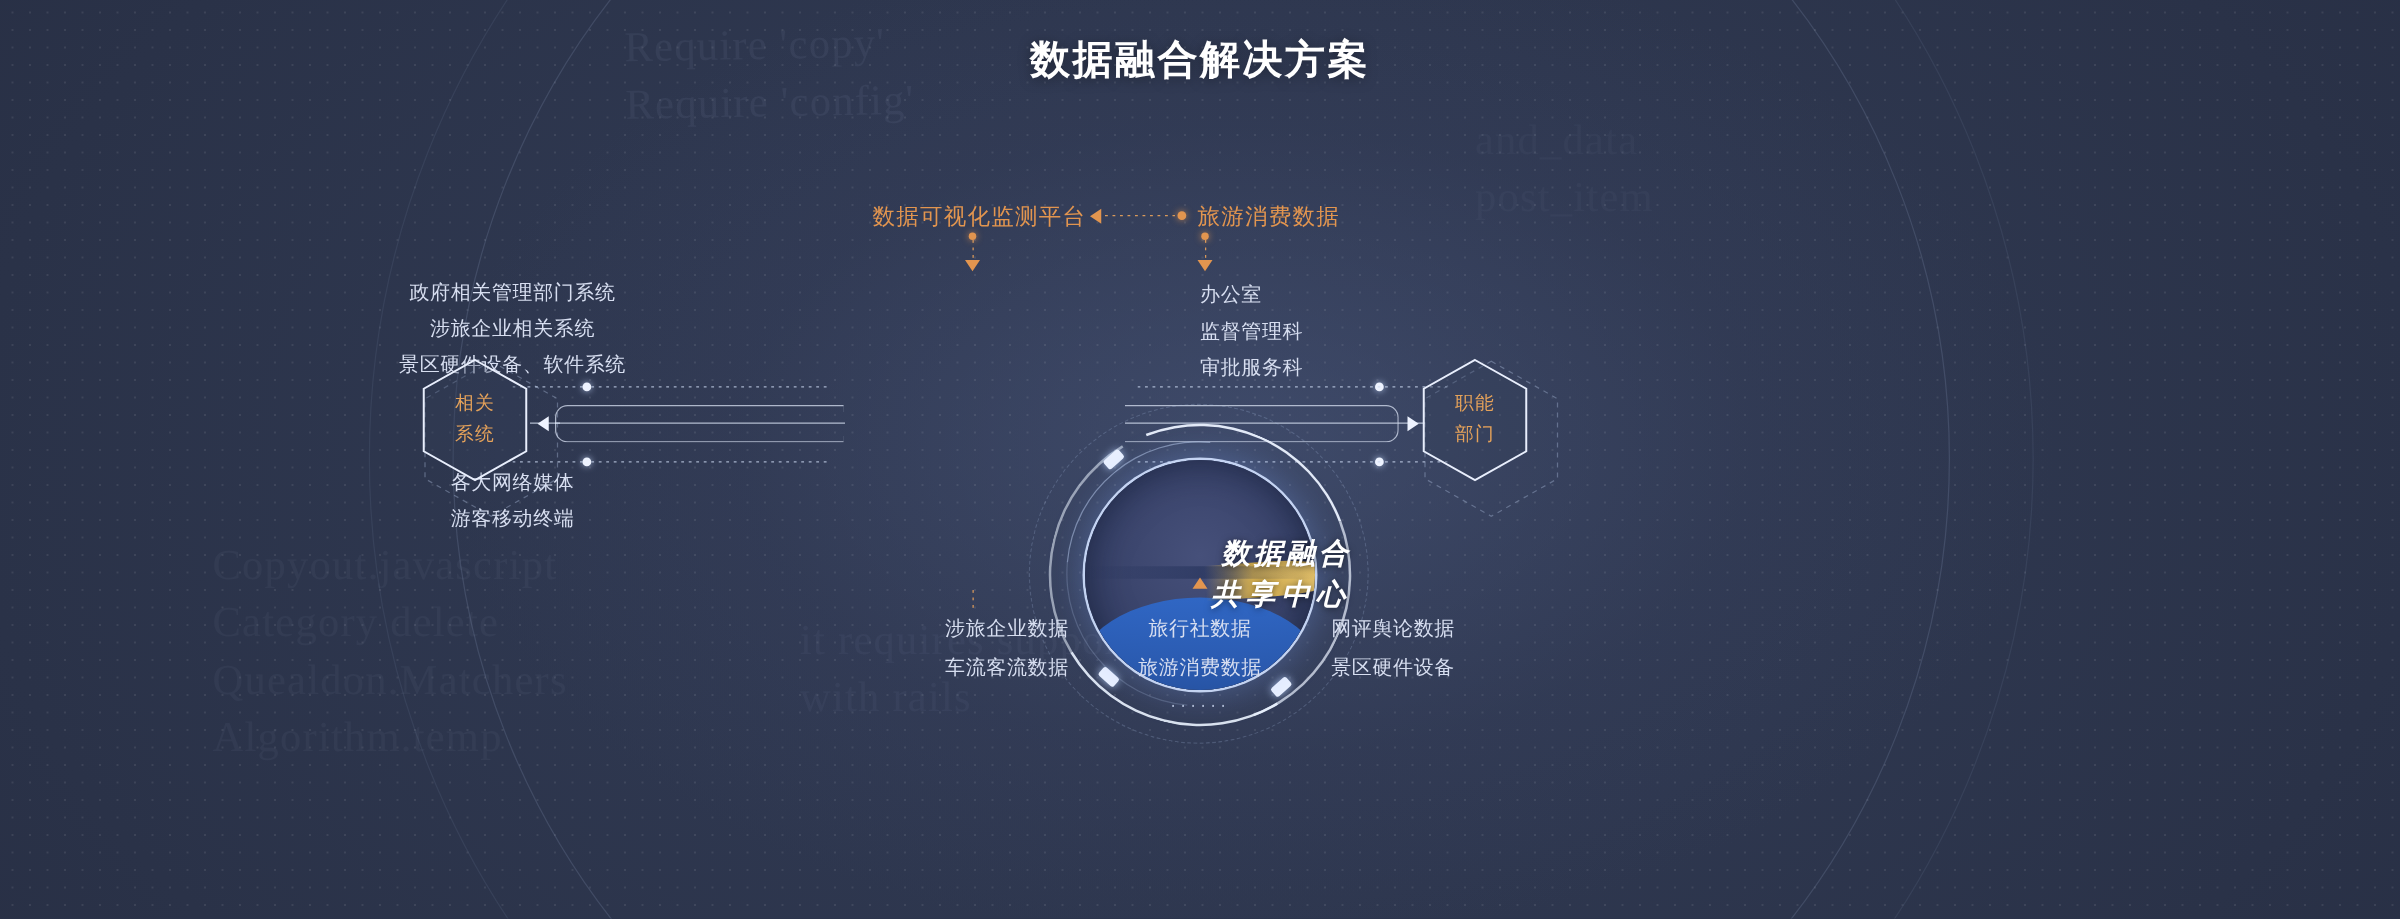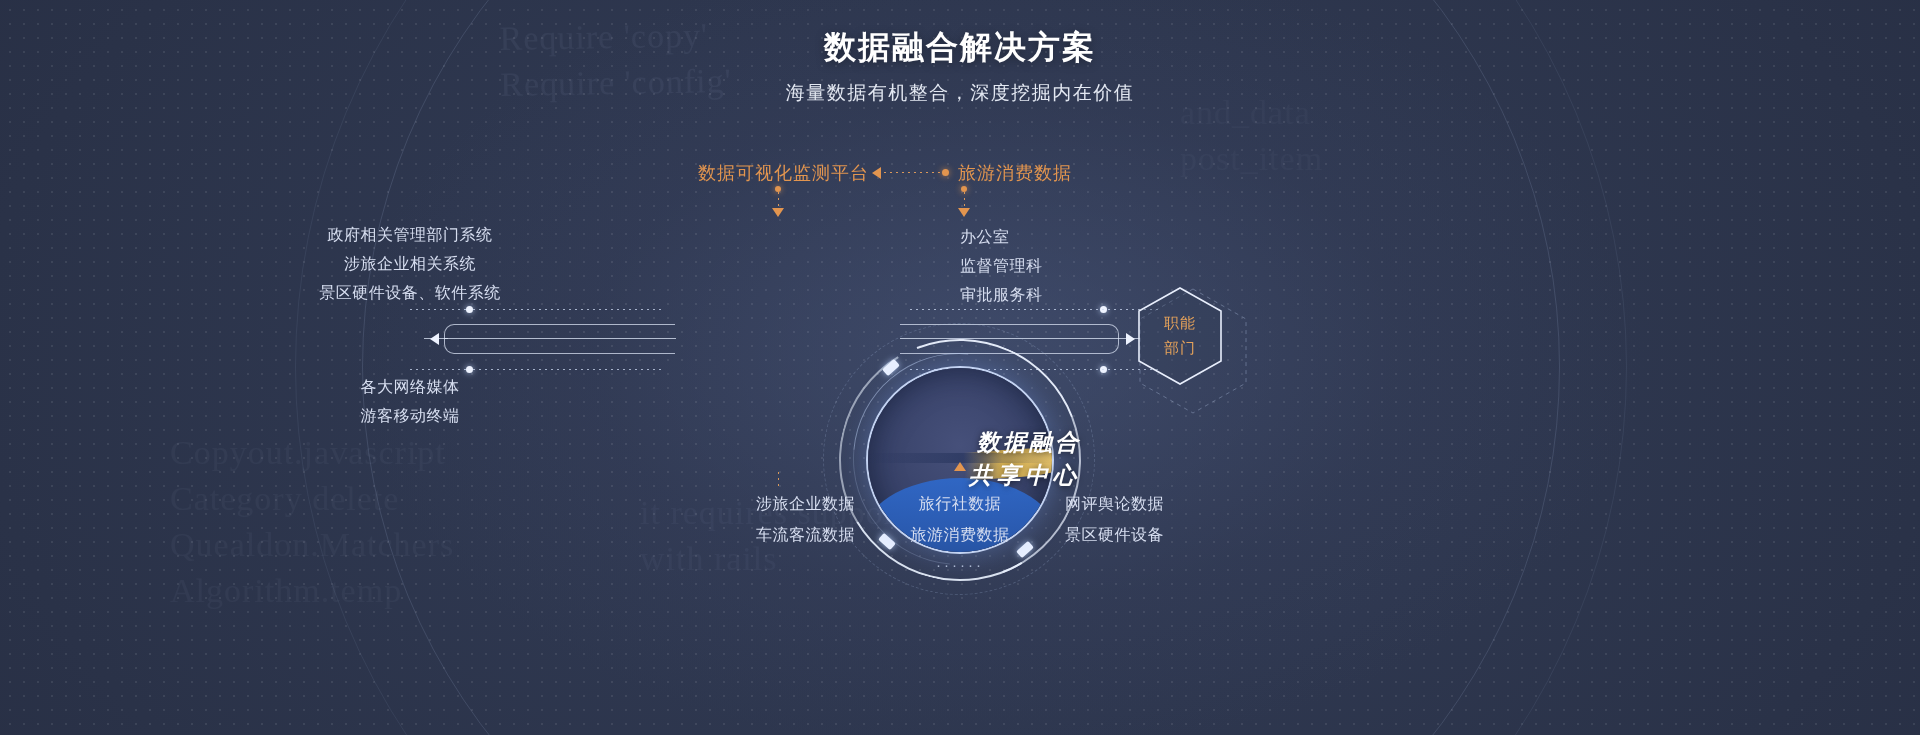--- a/index.html
+++ b/index.html
@@ -226,21 +226,20 @@
 with rails</span>
     <span class="cw4">and_data
 post_item</span>
   </div>
 
   <div class="bigring"></div>
   <div class="bigring r2"></div>
 
   <div class="header">
     <h1 class="title">数据融合解决方案</h1>
-    <p class="subtitle">海量数据有机整合，深度挖掘内在价值</p>
   </div>
 
   <div class="orange-label" style="left:698px;top:161px;">数据可视化监测平台</div>
   <div class="orange-label" style="left:958px;top:161px;">旅游消费数据</div>
 
   <div class="dot-line orange" style="left:884px;top:172px;width:56px;"></div>
   <div class="tri tri-left" style="left:872px;top:167px;"></div>
   <div class="enddot orange" style="left:942px;top:169px;"></div>
 
   <div class="enddot orange" style="left:775px;top:186px;width:6px;height:6px;"></div>
@@ -262,20 +261,32 @@
     <div>游客移动终端</div>
   </div>
 
   <div class="txtlist right" style="left:960px;top:222px;width:330px;">
     <div>办公室</div>
     <div>监督管理科</div>
     <div>审批服务科</div>
   </div>
 
 
+  <div class="hex" id="hex-left">
+    <svg class="hex-outer" width="114" height="130" viewBox="0 0 114 130">
+      <polygon points="57,3 110,33 110,97 57,127 4,97 4,33" fill="none" stroke="rgba(185,203,236,.35)" stroke-width="1" stroke-dasharray="4 4"></polygon>
+    </svg>
+    <svg width="88" height="100" viewBox="0 0 88 100">
+      <polygon points="44,2 85,25 85,75 44,98 3,75 3,25" fill="rgba(52,62,90,.35)" stroke="#e8eefc" stroke-width="1.6"></polygon>
+    </svg>
+    <div class="hex-label">
+      <span style="display:block">相关</span>
+      <span style="display:block">系统</span>
+    </div>
+  </div>
 
   <div class="hex" id="hex-right">
     <svg class="hex-outer" width="114" height="130" viewBox="0 0 114 130">
       <polygon points="57,3 110,33 110,97 57,127 4,97 4,33" fill="none" stroke="rgba(185,203,236,.35)" stroke-width="1" stroke-dasharray="4 4"></polygon>
     </svg>
     <svg width="88" height="100" viewBox="0 0 88 100">
       <polygon points="44,2 85,25 85,75 44,98 3,75 3,25" fill="rgba(52,62,90,.35)" stroke="#e8eefc" stroke-width="1.6"></polygon>
     </svg>
     <div class="hex-label">
       <span style="display:block">职能</span>

